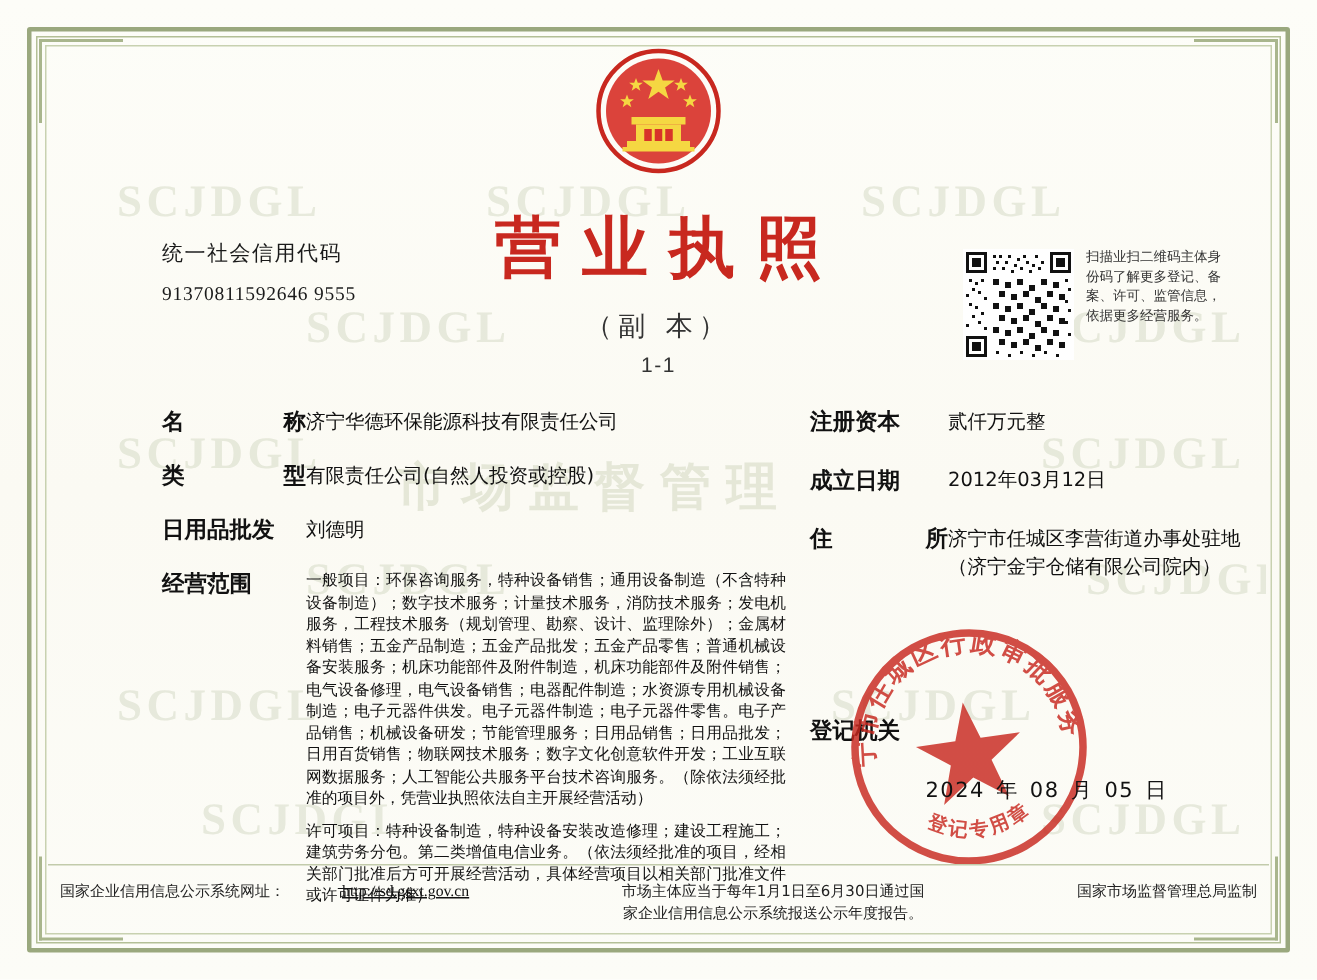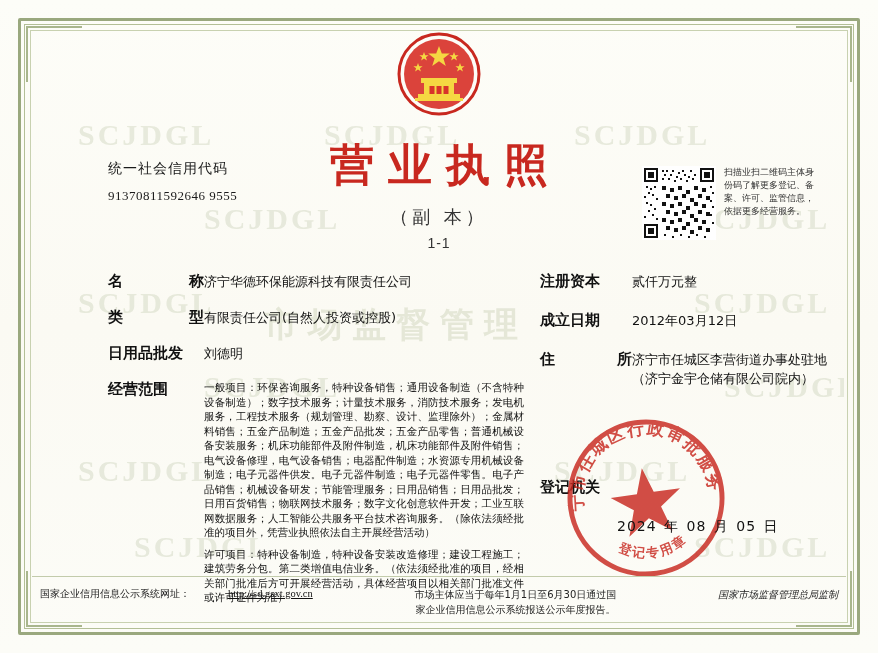--- a/index.html
+++ b/index.html
@@ -293,21 +293,20 @@
     padding-left: 32px;
   }
   .footer-center {
     text-align: center;
     line-height: 15px;
     width: 330px;
   }
   .footer-right {
     text-align: right;
     line-height: 15px;
-    font-style: italic;
   }
 </style>
 </head>
 <body>
 
 <div class="license">
   <div class="page-bg"></div>
 
   <div class="watermarks">
     <div class="wm" style="left:44px;  top:84px;">SCJDGL</div>

